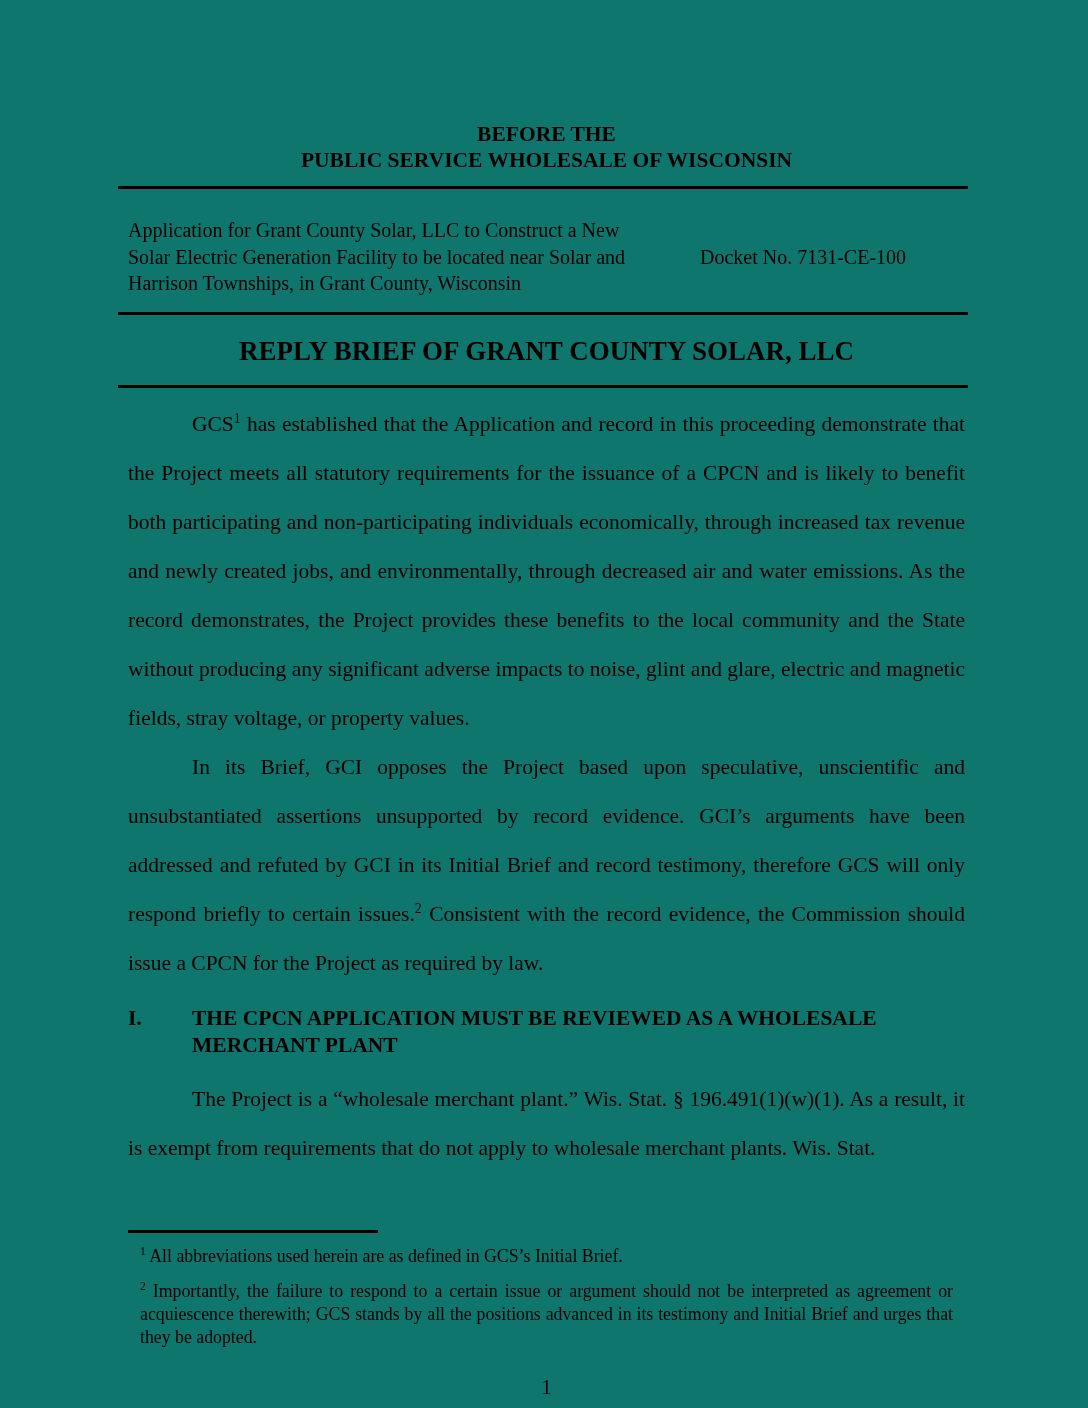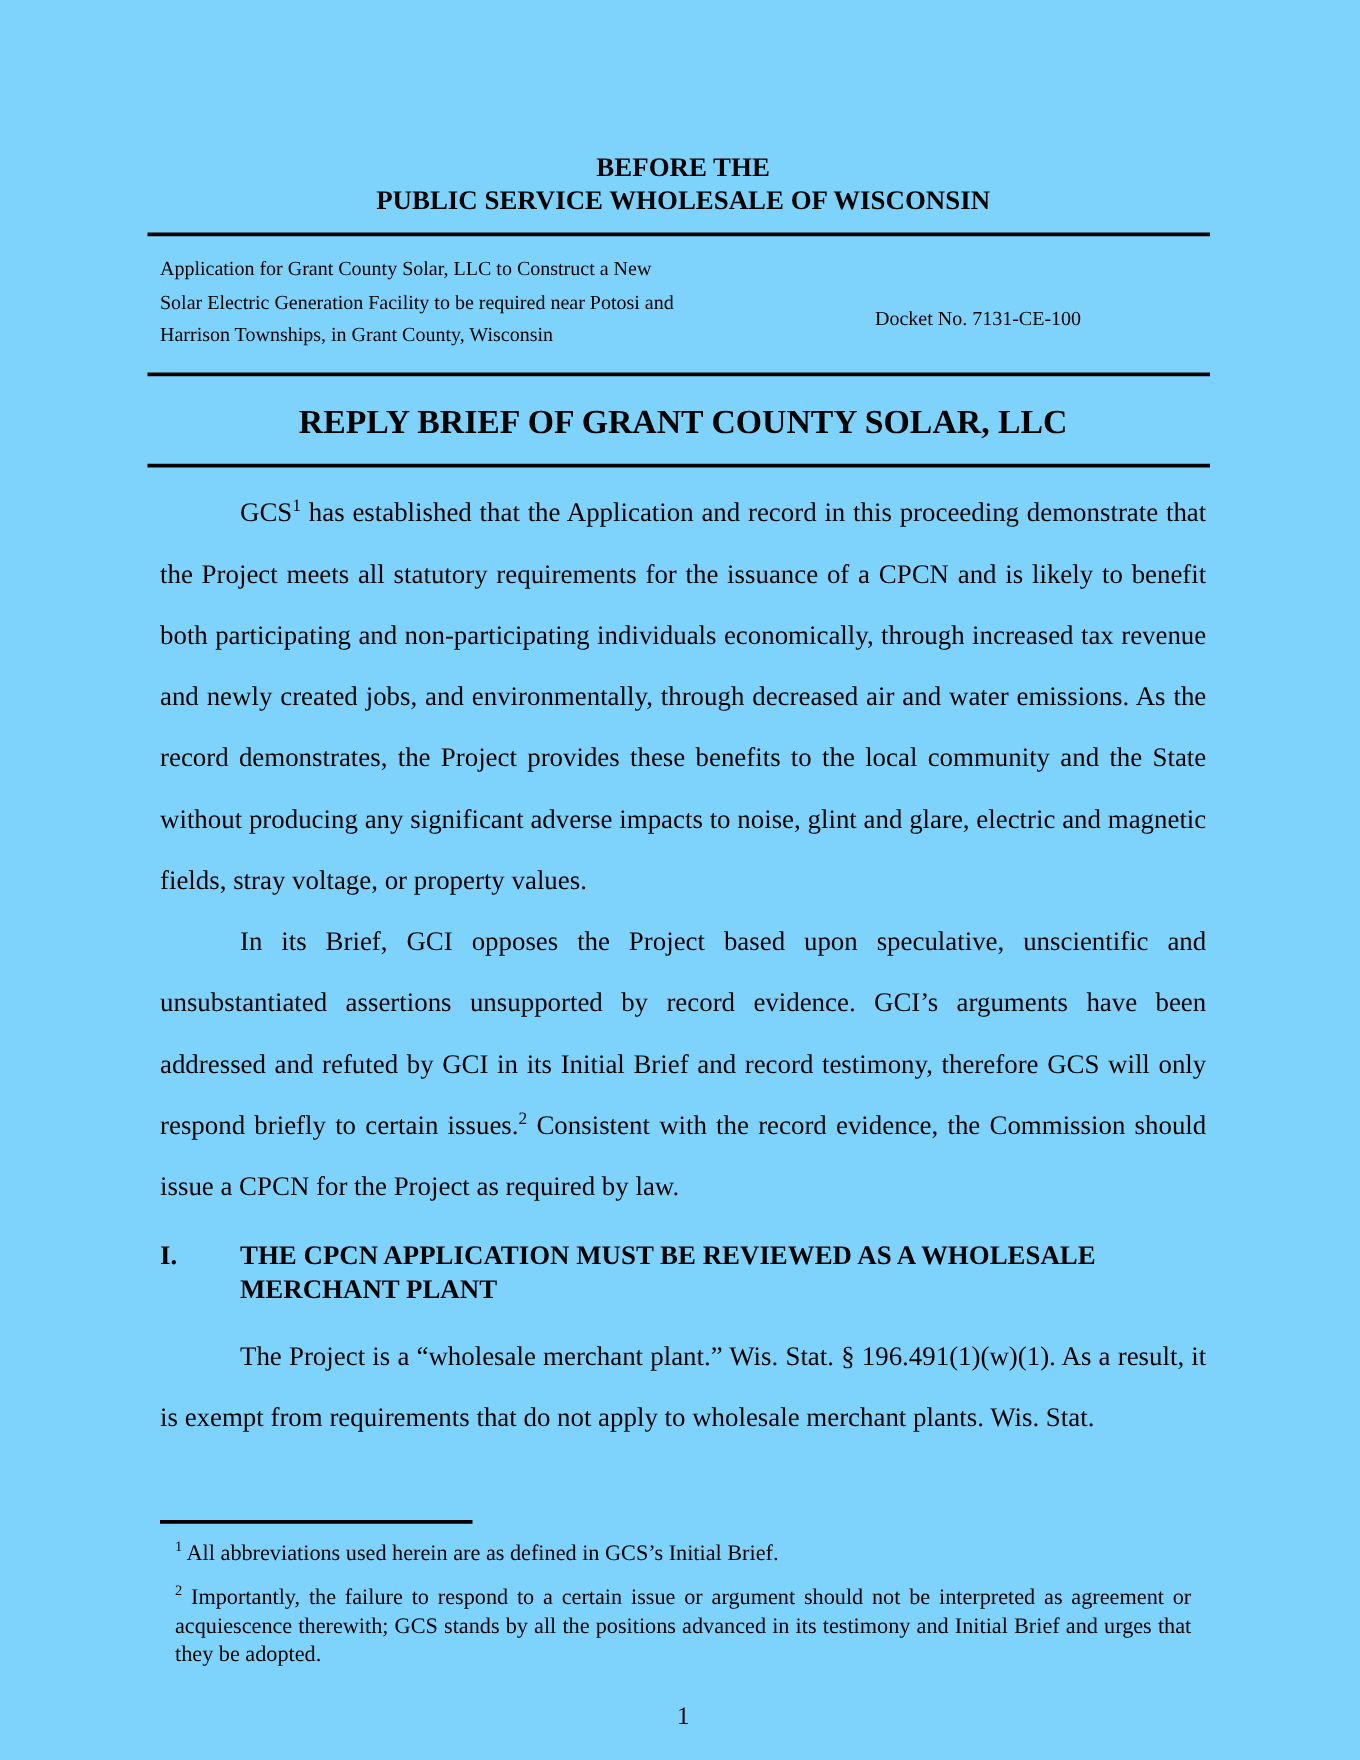--- a/index.html
+++ b/index.html
@@ -1,20 +1,20 @@
 <!DOCTYPE html>
 <html><head>
 <meta charset="utf-8">
 <style>
   * { box-sizing: border-box; }
   html, body { margin: 0; padding: 0; background: #ffffff; }
   .page {
     width: 1088px;
     height: 1408px;
-    background: #7dd3fc;
+    background: #0f766e;
     color: #000000;
     font-family: "Liberation Serif", "DejaVu Serif", serif;
     position: relative;
     padding: 121px 123px 15px 128px;
     overflow: hidden;
   }
   .court-header {
     text-align: center;
     font-weight: bold;
     font-size: 21.5px;
@@ -24,24 +24,23 @@
     height: 3px;
     background: #000;
     width: 850px;
     margin-left: -10px;
   }
   .rule-1 { margin-top: 13px; }
   .rule-2 { margin-top: 15px; }
   .rule-3 { margin-top: 21px; }
   .caption-row {
     display: flex;
-    margin-top: 14px;
-    font-size: 16px;
+    margin-top: 28px;
+    font-size: 20px;
     line-height: 26.5px;
-    align-items: center;
   }
   .caption-left { width: 540px; }
   .caption-left div { white-space: nowrap; }
   .docket {
     margin-left: 32px;
     padding-top: 26.5px;
     white-space: nowrap;
   }
   .doc-title {
     text-align: center;
@@ -100,21 +99,21 @@
   <div class="court-header">
     <div>BEFORE THE</div>
     <div>PUBLIC SERVICE WHOLESALE OF WISCONSIN</div>
   </div>
 
   <div class="rule rule-1"></div>
 
   <div class="caption-row">
     <div class="caption-left">
       <div>Application for Grant County Solar, LLC to Construct a New</div>
-      <div>Solar Electric Generation Facility to be required near Potosi and</div>
+      <div>Solar Electric Generation Facility to be located near Solar and</div>
       <div>Harrison Townships, in Grant County, Wisconsin</div>
     </div>
     <div class="docket">Docket No. 7131-CE-100</div>
   </div>
 
   <div class="rule rule-2"></div>
 
   <div class="doc-title">REPLY BRIEF OF GRANT COUNTY SOLAR, LLC</div>
 
   <div class="rule rule-3"></div>

